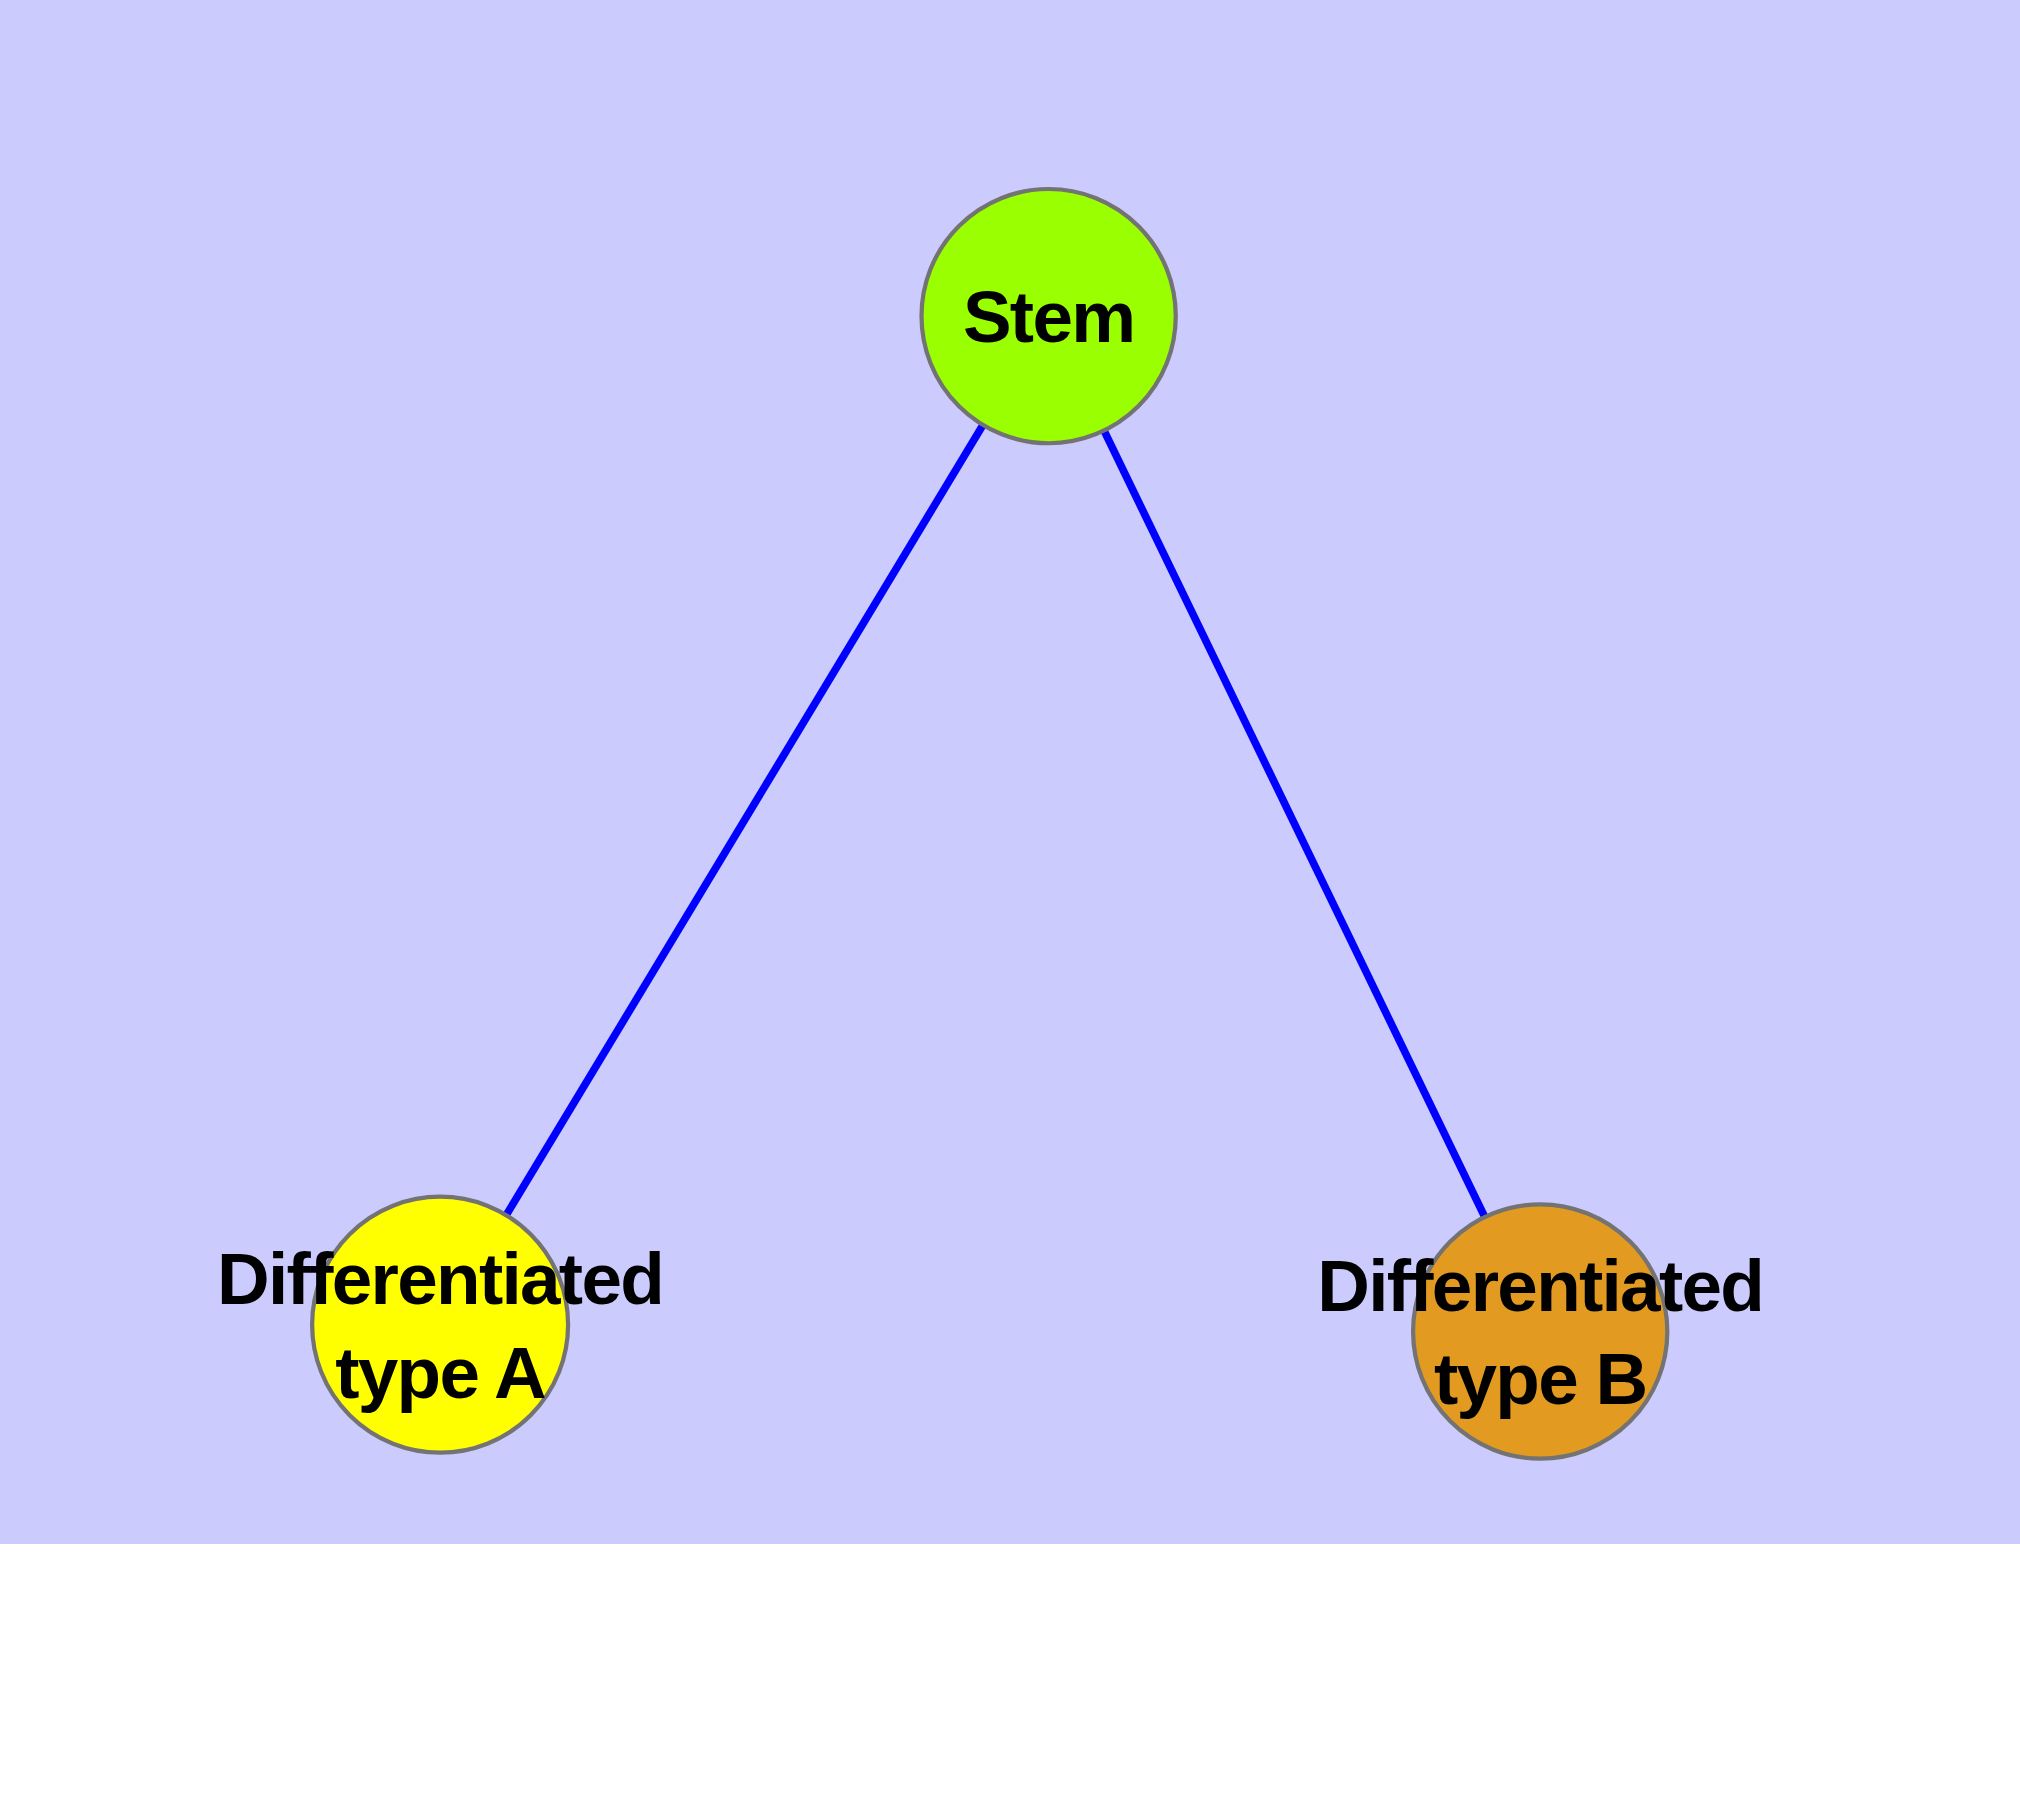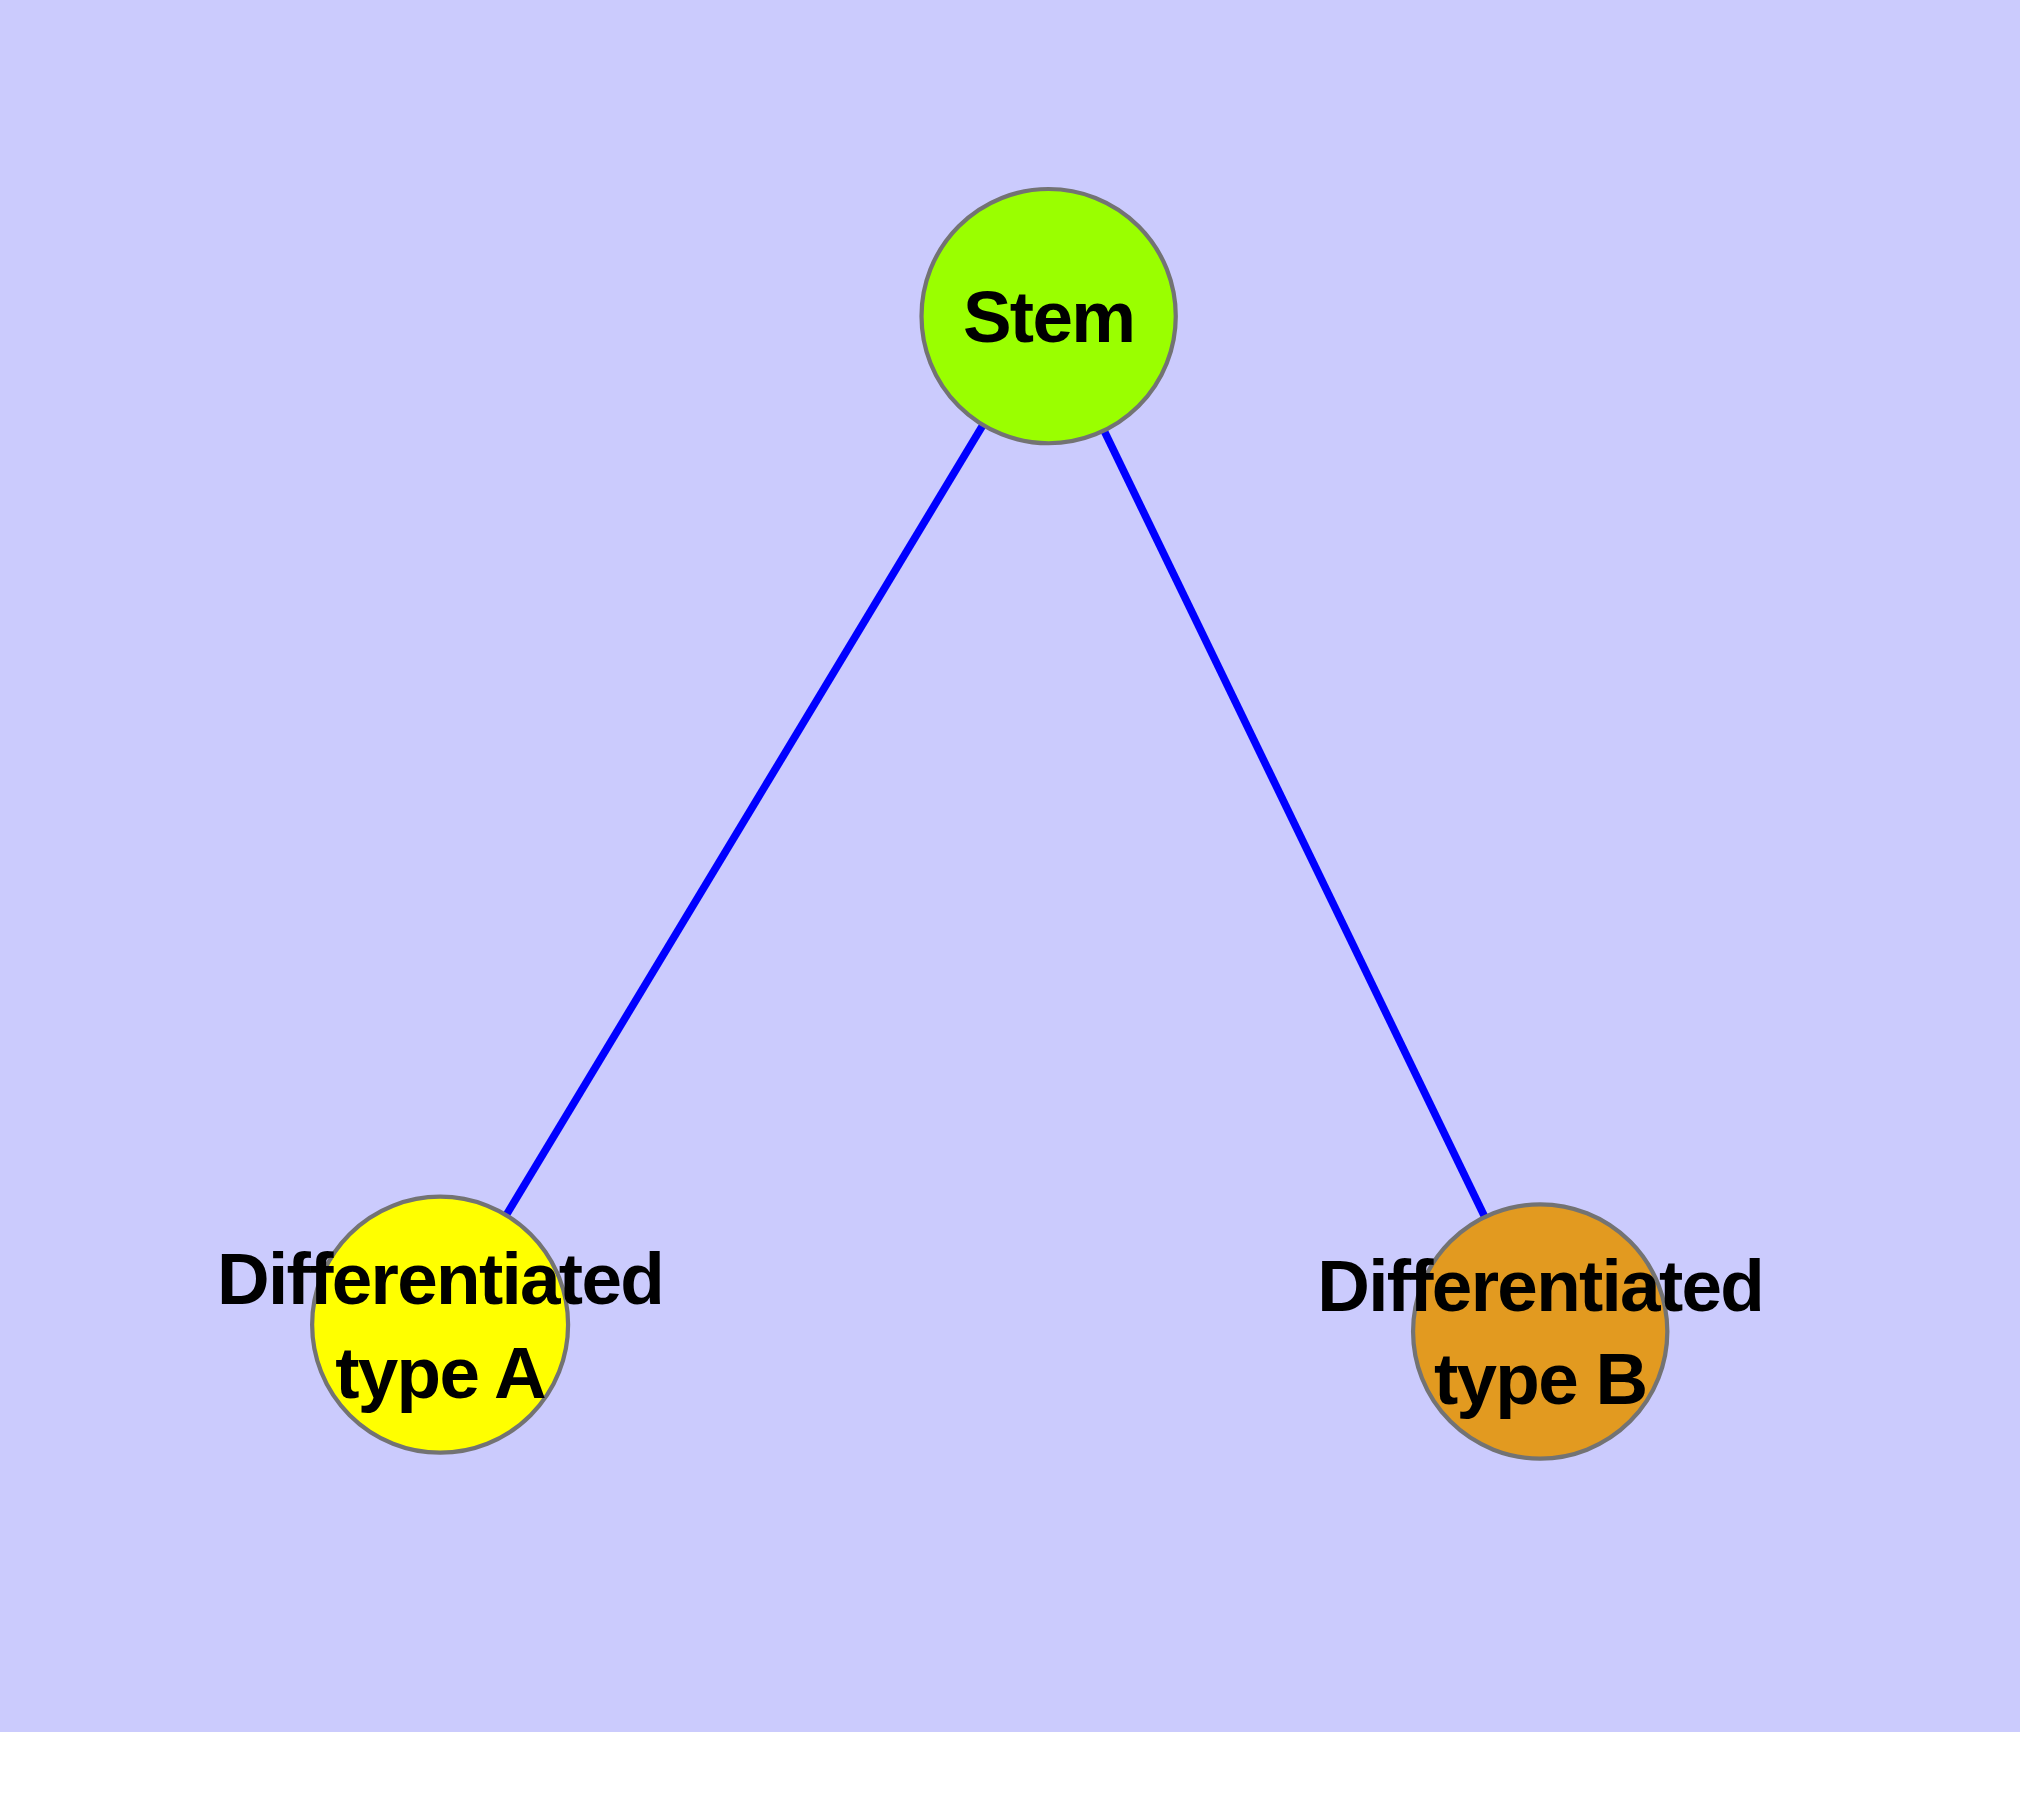--- a/index.html
+++ b/index.html
@@ -9,21 +9,21 @@
   body {
     width: 2021px;
     height: 1812px;
     overflow: hidden;
     background: #ffffff;
     font-family: "Liberation Sans", sans-serif;
   }
   .canvas {
     position: relative;
     width: 2021px;
-    height: 1732px;
+    height: 1544px;
   }
   .canvas svg {
     display: block;
     width: 2021px;
     height: 1812px;
   }
   .node-label {
     font-family: "Liberation Sans", sans-serif;
     font-weight: bold;
     letter-spacing: -2px;

